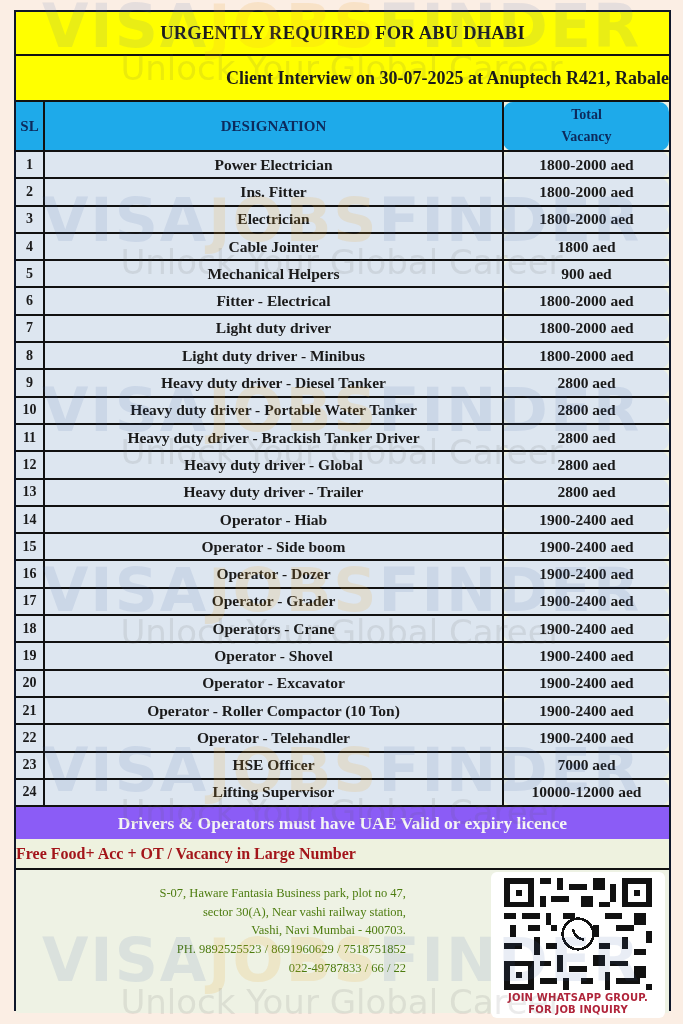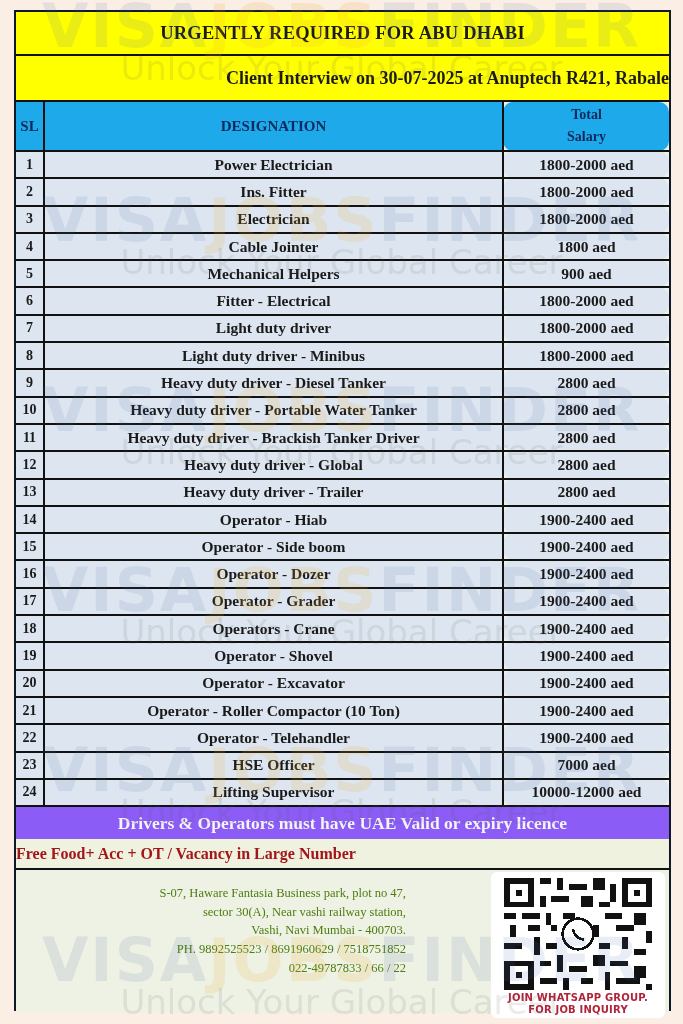--- a/index.html
+++ b/index.html
@@ -84,21 +84,21 @@
         <col class="sl">
         <col class="des">
         <col class="sal">
       </colgroup>
     <thead>
       <tr>
         <th>SL</th>
         <th>DESIGNATION</th>
         <th class="salary-th">
           <div>Total</div>
-          <div>Salary</div>
+          <div>Vacancy</div>
         </th>
       </tr>
     </thead>
     <tbody id="rows">
         <tr>
           <td class="sl-cell">1</td>
           <td class="des-cell">Power Electrician</td>
           <td class="sal-cell">1800-2000 aed</td>
         </tr>
         <tr>

